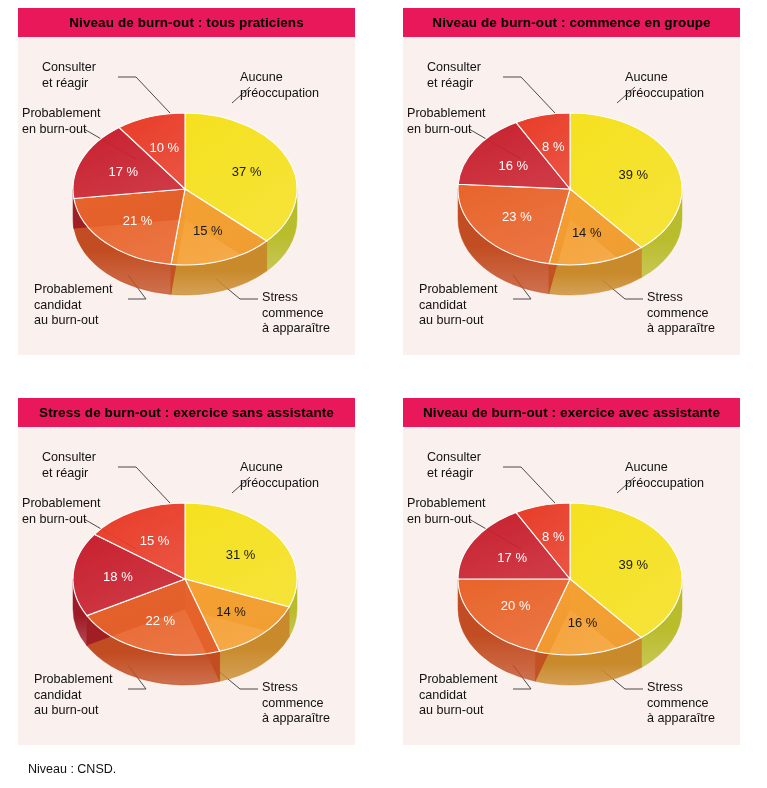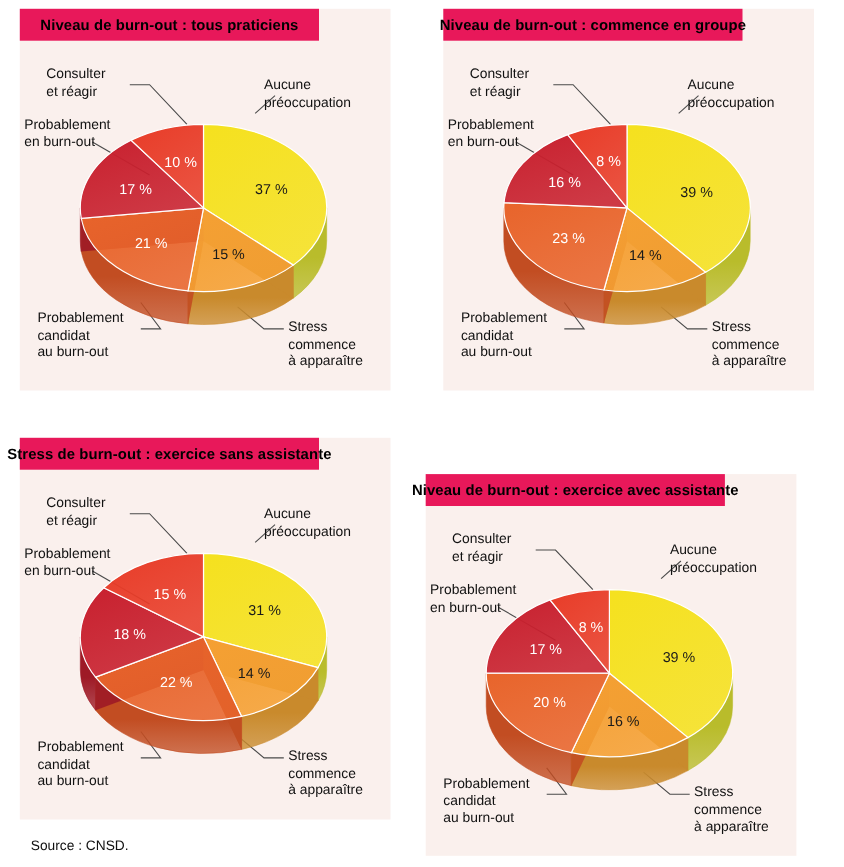--- a/index.html
+++ b/index.html
@@ -12,26 +12,26 @@
   }
   .panel{
     position:absolute;
     width:337px;
     height:347px;
     background:#faf0ed;
   }
   #panel-0{left:18px;top:8px;}
   #panel-1{left:403px;top:8px;}
   #panel-2{left:18px;top:398px;}
-  #panel-3{left:387px;top:398px;margin-top:33px;}
+  #panel-3{left:403px;top:398px;}
 
   .panel-title{
     position:absolute;
     left:0;top:0;
-    width:272px;
+    width:337px;
     height:29px;
     background:#e8185a;
     color:#000000;
     font-size:13.5px;
     font-weight:bold;
     display:flex;
     align-items:center;
     justify-content:center;
     letter-spacing:0.1px;
     white-space:nowrap;
@@ -476,13 +476,13 @@
     <div class="callout" style="left:16px;top:245px;">Probablement
 candidat
 au burn-out</div>
     <div class="callout" style="left:4px;top:69px;">Probablement
 en burn-out</div>
     <div class="callout" style="left:24px;top:23px;">Consulter
 et réagir</div>
   </div>
 </div>
 
-<div id="source-note">Source : CNSD.</div>
+<div id="source-note">Niveau : CNSD.</div>
 
 </body></html>

